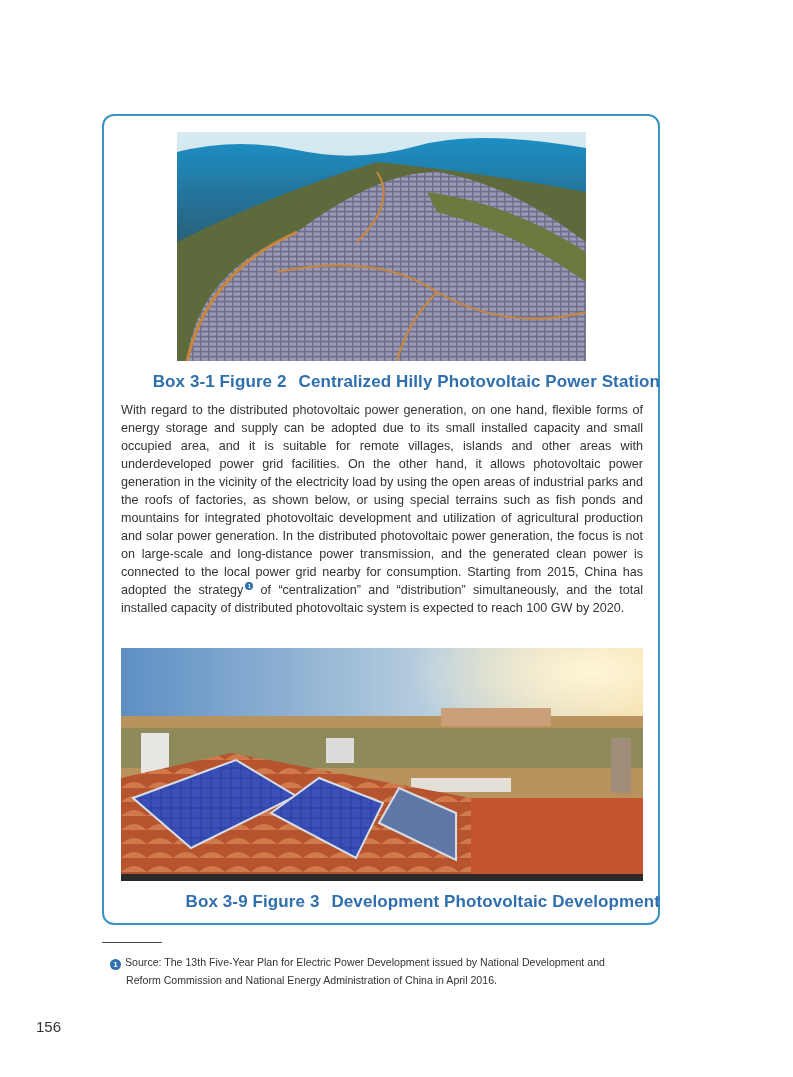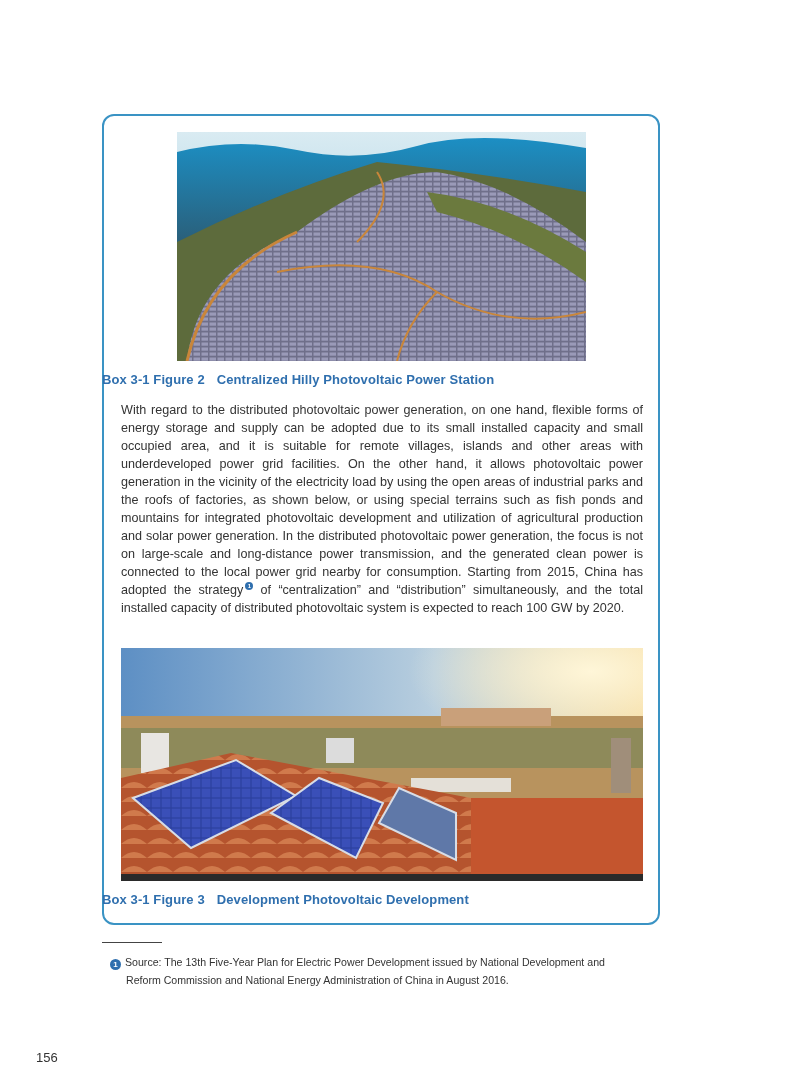--- a/index.html
+++ b/index.html
@@ -9,22 +9,22 @@
     }
     .box {
       position: absolute; left: 102px; top: 114px; width: 558px; height: 811px;
       border: 2px solid #3a93c4; border-radius: 12px; box-sizing: border-box;
     }
     .photo { position: absolute; overflow: hidden; }
     .photo svg { display: block; width: 100%; height: 100%; }
     #fig2 { left: 177px; top: 132px; width: 409px; height: 229px; }
     #fig3 { left: 121px; top: 648px; width: 522px; height: 233px; }
     .caption {
-      position: absolute; left: 102px; width: 558px; text-align: left;
-      font-weight: bold; font-size: 13px; color: #2f6fae; letter-spacing: 0.1px;
+      position: absolute; left: 102px; width: 558px; text-align: right;
+      font-weight: bold; font-size: 17px; color: #2f6fae; letter-spacing: 0.1px;
     }
     .caption .sp { display: inline-block; width: 12px; }
     #cap2 { top: 372px; }
     #cap3 { top: 892px; }
     .body-text {
       position: absolute; left: 121px; top: 401px; width: 522px;
       font-size: 12.6px; line-height: 18px; text-align: justify; color: #333;
     }
     .body-text p { margin: 0; }
     .fnref {
@@ -36,21 +36,21 @@
     .footnote {
       position: absolute; left: 110px; top: 953px; width: 560px;
       font-size: 10.6px; line-height: 18px; color: #333;
     }
     .footnote .marker {
       display: inline-block; width: 11px; height: 11px; border-radius: 50%; background: #2f6fae;
       color: #fff; font-size: 8px; line-height: 11px; text-align: center; font-weight: bold;
       vertical-align: -1px; margin-right: 4px;
     }
     .footnote .line2 { padding-left: 16px; display: block; }
-    .page-num { position: absolute; left: 36px; top: 1050px; font-size: 13px; color: #333; }
+    .page-num { position: absolute; left: 36px; top: 1018px; font-size: 15px; color: #333; }
   </style>
 </head>
 <body>
 
 <div class="box"></div>
 
 <div class="photo" id="fig2" title="Aerial view of solar panel arrays covering terraced hills with mountains in the background">
   <svg viewBox="0 0 409 229" preserveAspectRatio="none">
     <defs>
       <linearGradient id="sky2" x1="0" y1="0" x2="0" y2="1">
@@ -119,23 +119,23 @@
     <rect x="350" y="150" width="172" height="83" fill="#c4552e"></rect>
     <path d="M0 130 L110 105 L350 150 L350 233 L0 233 Z" fill="url(#tiles3)"></path>
     <polygon points="12,150 115,112 175,148 70,200" fill="url(#cells3)" stroke="#d8dde6" stroke-width="2"></polygon>
     <polygon points="150,165 198,130 262,155 235,210" fill="url(#cells3)" stroke="#d8dde6" stroke-width="2"></polygon>
     <polygon points="258,175 278,140 335,165 335,212" fill="#5f78a8" stroke="#d8dde6" stroke-width="2"></polygon>
     <rect x="0" y="226" width="522" height="7" fill="#2a2a2a"></rect>
   </svg>
 </div>
 
 <div class="caption" id="cap3">
-  <span>Box 3-1 Figure 3</span><span class="sp"></span><span>Development Photovoltaic Development</span>
+  <span>Box 3-9 Figure 3</span><span class="sp"></span><span>Development Photovoltaic Development</span>
 </div>
 
 <div class="fn-rule"></div>
 
 <div class="footnote">
   <span class="marker">1</span><span>Source: The 13th Five-Year Plan for Electric Power Development issued by National Development and</span>
-  <span class="line2">Reform Commission and National Energy Administration of China in August 2016.</span>
+  <span class="line2">Reform Commission and National Energy Administration of China in April 2016.</span>
 </div>
 
 <div class="page-num">156</div>
 
 </body></html>

